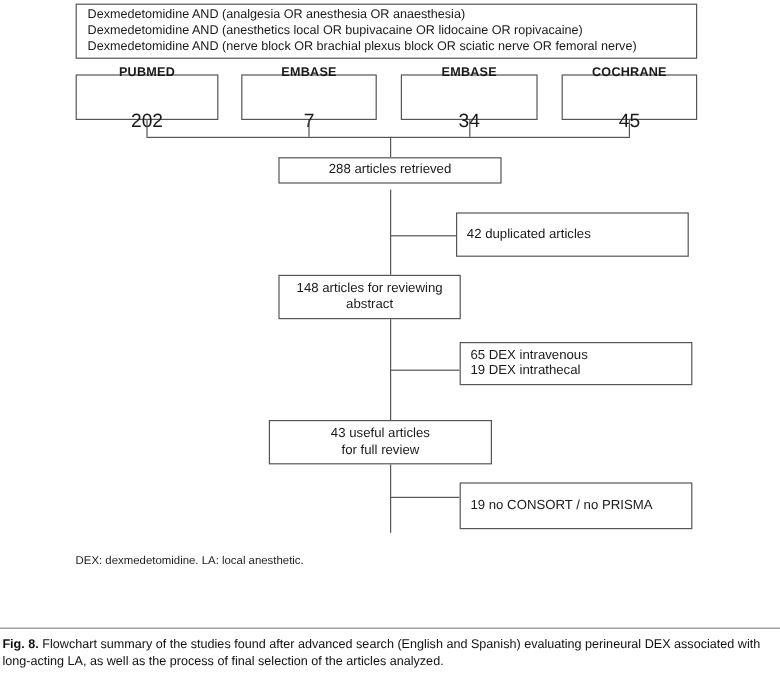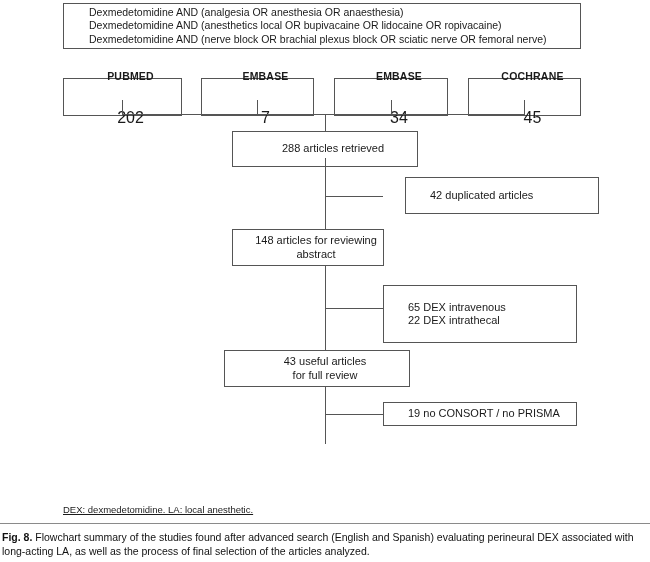--- a/index.html
+++ b/index.html
@@ -30,82 +30,81 @@
     font-size: 11px;
     line-height: 13.5px;
     color: #1a1a1a;
     display: flex;
     flex-direction: column;
     justify-content: center;
   }
   .box.center { align-items: center; text-align: center; }
   .box.left   { align-items: flex-start; text-align: left; padding-left: 8px; }
 
-  .box .line { display: block; white-space: nowrap; margin-left: 16px; }
+  .box .line { display: block; white-space: nowrap; }
 
   
   #query-box {
     left: 63px;
     top: 3px;
     width: 518px;
     height: 46px;
     padding: 4px 0 4px 9px;
     justify-content: center;
     font-size: 10.5px;
     line-height: 13.2px;
   }
 
   
   .db-box {
-    top: 78px;
+    top: 62px;
     height: 38px;
     font-size: 10.5px;
     line-height: 13px;
     gap: 28px;
   }
   .db-box .db-name {
     font-weight: bold;
     letter-spacing: 0.2px;
     font-size: 10.5px;
   }
   .db-box .db-count { font-size: 16px; }
 
   #db-pubmed   { left: 63px;  width: 119px; }
   #db-embase   { left: 201px; width: 113px; }
   #db-lilacs   { left: 334px; width: 114px; }
   #db-cochrane { left: 468px; width: 113px; text-align: center; }
 
   
-  #box-retrieved { left: 232px; top: 131px; width: 186px; height: 36px; }
+  #box-retrieved { left: 232px; top: 131px; width: 186px; height: 22px; }
   #box-abstract  { left: 232px; top: 229px; width: 152px; height: 37px; }
   #box-useful    { left: 224px; top: 350px; width: 186px; height: 37px; }
   #box-evaluated { left: 232px; top: 444px; width: 186px; height: 25px; }
 
   
-  #box-excl-1 { left: 405px; top: 177px; width: 194px; height: 37px; }
-  #box-excl-2 { left: 383px; top: 285px; width: 194px; height: 58px; }
-  #box-excl-3 { left: 383px; top: 402px; width: 194px; height: 24px; }
+  #box-excl-1 { left: 380px; top: 177px; width: 194px; height: 37px; }
+  #box-excl-2 { left: 383px; top: 285px; width: 194px; height: 36px; }
+  #box-excl-3 { left: 383px; top: 402px; width: 194px; height: 39px; }
 
   
   .line-v, .line-h {
     position: absolute;
     background: #555555;
   }
   .line-v { width: 1px; }
   .line-h { height: 1px; }
 
   
   #footnote {
     position: absolute;
     left: 63px;
-    top: 504px;
+    top: 462px;
     font-size: 9.5px;
     color: #1a1a1a;
     white-space: nowrap;
-    text-decoration: underline;
   }
 
   
   #caption-rule {
     position: absolute;
     left: 0;
     top: 523px;
     width: 650px;
     height: 1px;
     background: #8a8a8a;
@@ -170,21 +169,21 @@
   <div class="box center" id="box-abstract">
     <span class="line">148 articles for reviewing</span>
     <span class="line">abstract</span>
   </div>
 
   <div class="line-v" style="left:325px; top:266px; height:84px;"></div>
   <div class="line-h" style="left:325px; top:308px; width:58px;"></div>
 
   <div class="box left" id="box-excl-2">
     <span class="line">65 DEX intravenous</span>
-    <span class="line">22 DEX intrathecal</span>
+    <span class="line">19 DEX intrathecal</span>
   </div>
 
   <div class="box center" id="box-useful">
     <span class="line">43 useful articles</span>
     <span class="line">for full review</span>
   </div>
 
   <div class="line-v" style="left:325px; top:387px; height:57px;"></div>
   <div class="line-h" style="left:325px; top:414px; width:58px;"></div>
 

